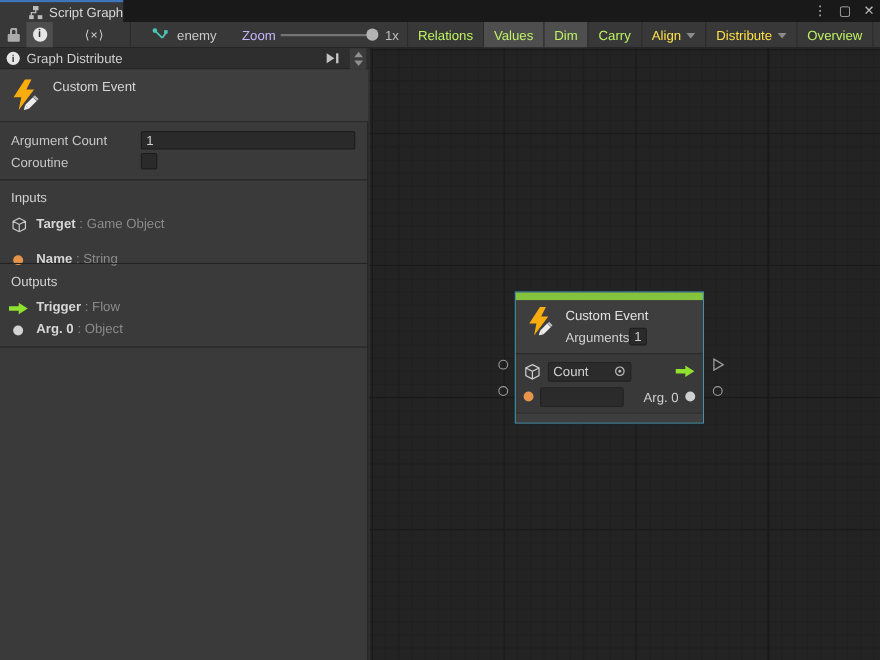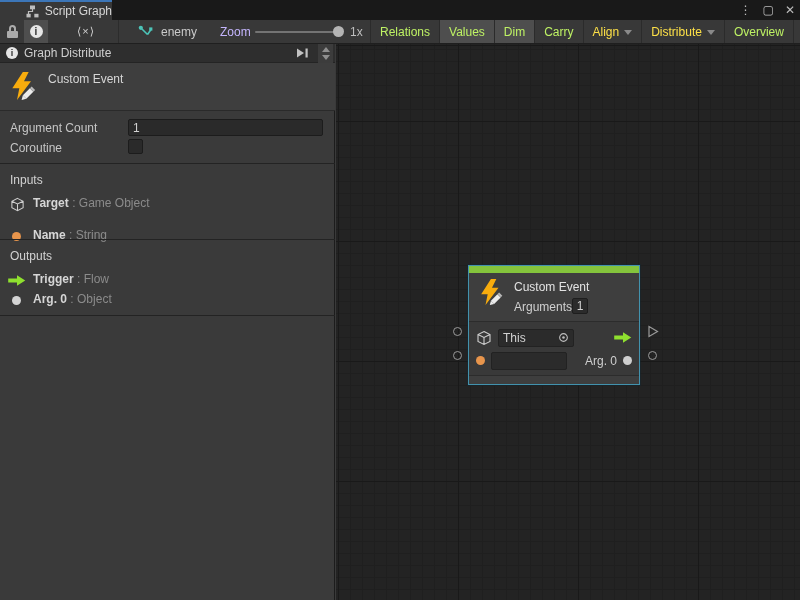--- a/index.html
+++ b/index.html
@@ -182,21 +182,21 @@
             <span class="args-box">1</span>
           </div>
         </div>
       </div>
       <div class="node-body">
         <div class="node-row">
           <svg width="16" height="16" viewBox="0 0 16 16">
             <path d="M8 1.5 L14 4.5 V11.5 L8 14.5 L2 11.5 V4.5 Z M2 4.5 L8 7.5 L14 4.5 M8 7.5 V14.5" fill="none" stroke="#cfcfcf" stroke-width="1.1"></path>
           </svg>
           <div class="dropdown">
-            <span class="dd-text">This</span>
+            <span class="dd-text">Count</span>
             <svg width="11" height="11" viewBox="0 0 12 12">
               <circle cx="6" cy="6" r="4.2" fill="none" stroke="#bdbdbd" stroke-width="1.2"></circle>
               <circle cx="6" cy="6" r="1.4" fill="#bdbdbd"></circle>
             </svg>
           </div>
           <div class="flow-out">
             <svg width="18" height="11" viewBox="0 0 16 10">
               <path d="M0 3.2 H8 V0.2 L15.5 5 L8 9.8 V6.8 H0 Z" fill="#8fe02f"></path>
             </svg>
           </div>

